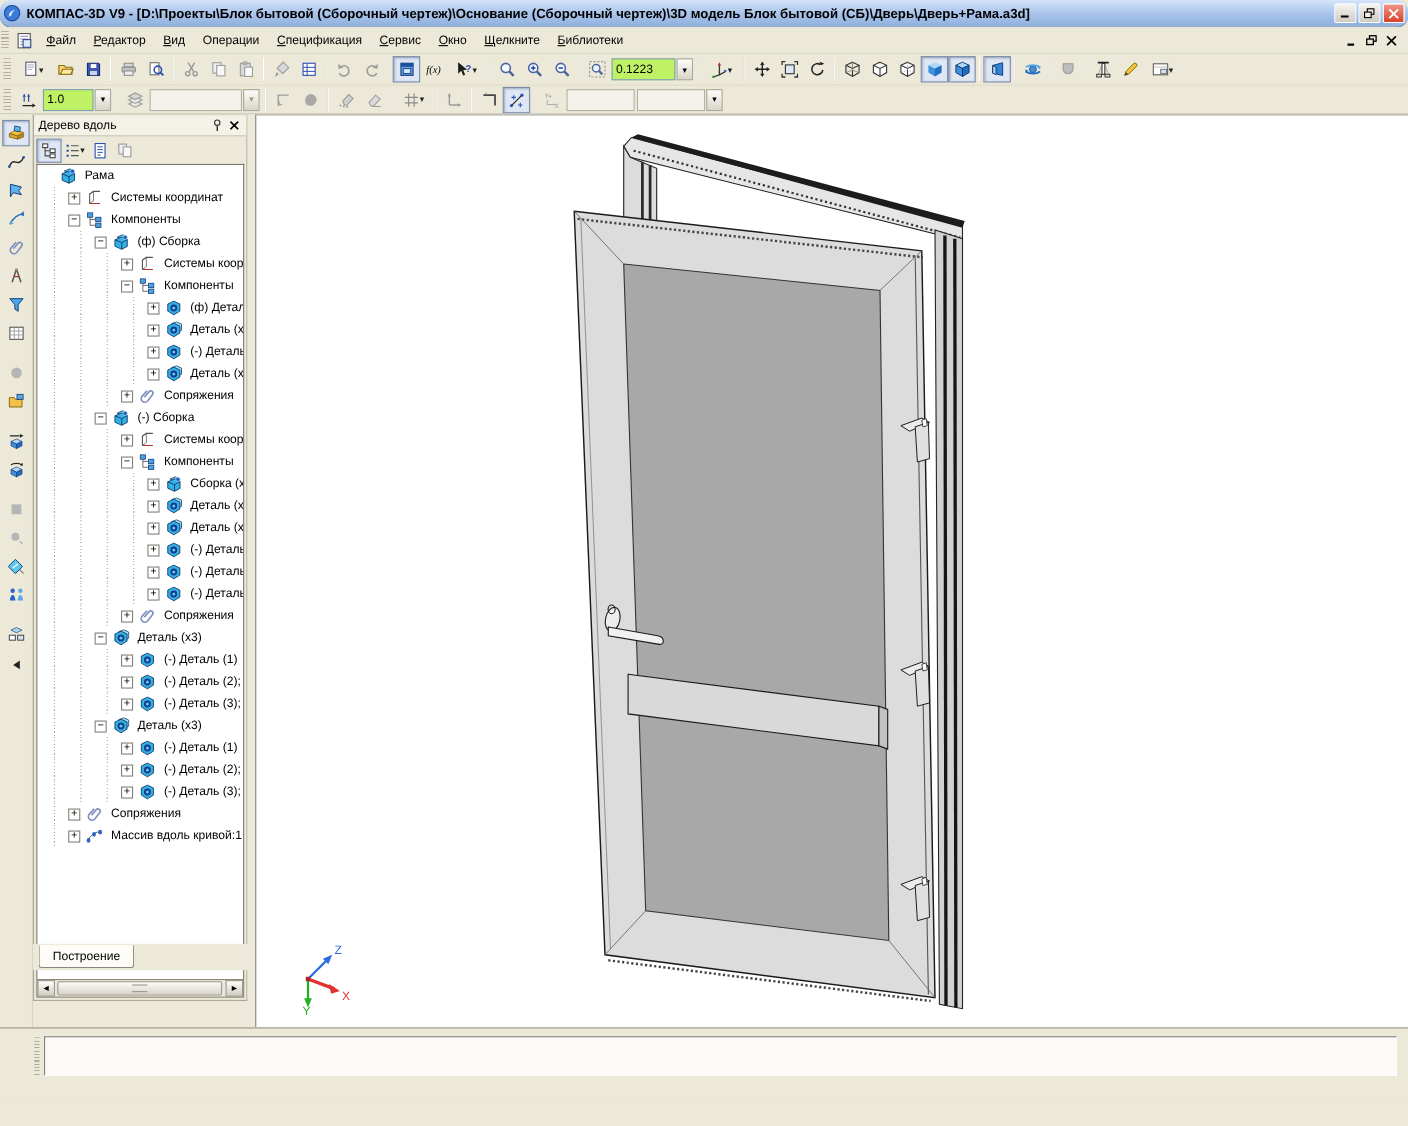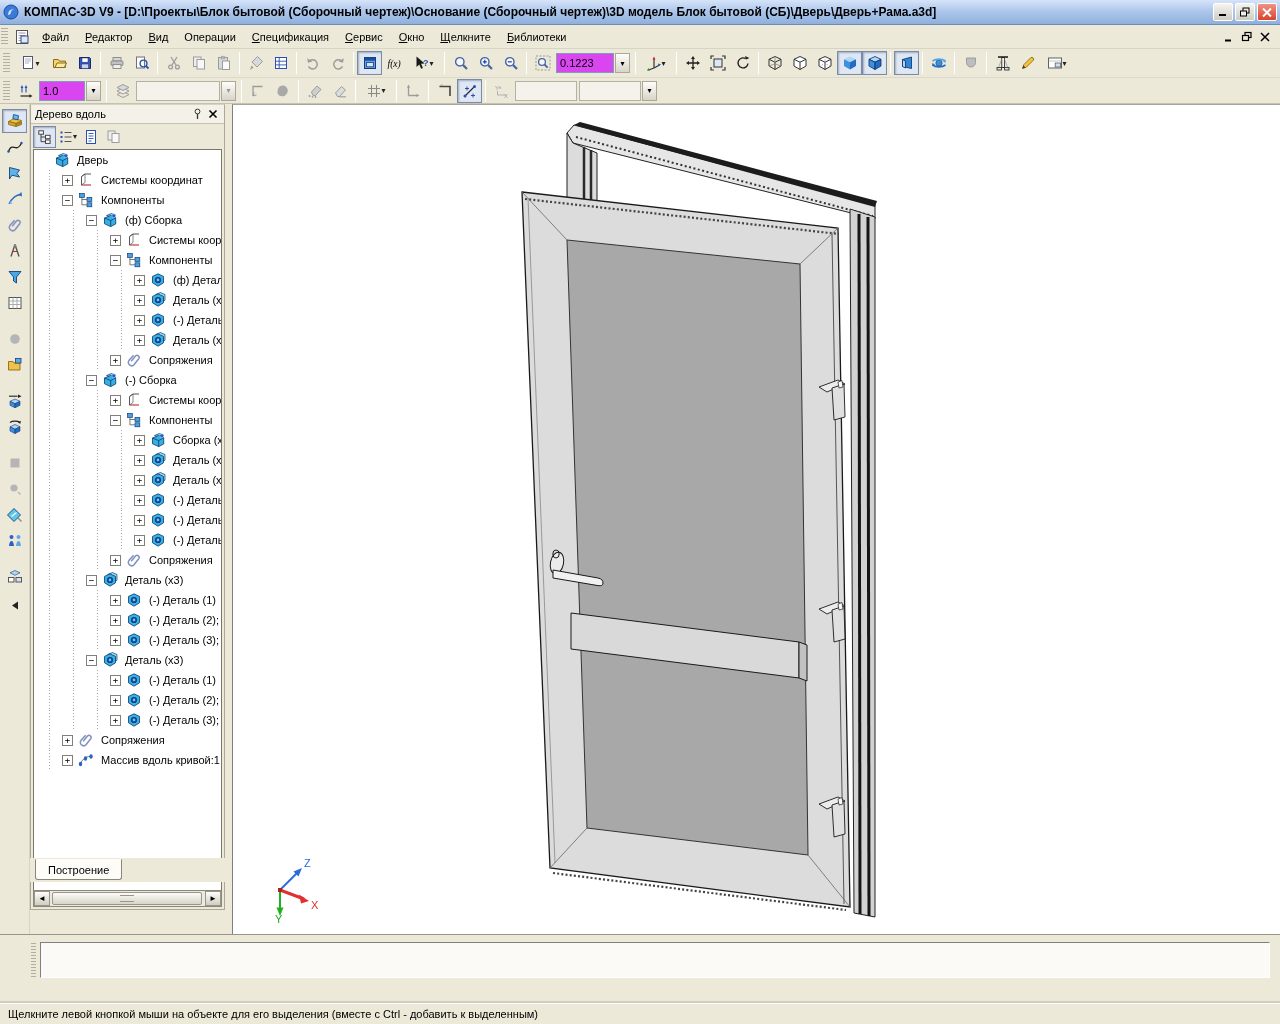--- a/index.html
+++ b/index.html
@@ -3,21 +3,21 @@
 <meta charset="utf-8">
 <style>
   * { margin:0; padding:0; box-sizing:border-box; }
   html,body { width:1280px; height:1024px; overflow:hidden; }
   .app { position:relative; width:1280px; height:1024px; background:#ece9d8;
          font-family:"Liberation Sans", sans-serif; font-size:11px; color:#000; }
 
   
   .titlebar { position:absolute; left:0; top:0; width:1280px; height:25px;
     background:linear-gradient(180deg,#d6e4f8 0%,#aec7ec 45%,#8fb0dd 100%);
-    border-bottom:1px solid #6f8cb4; display:flex; align-items:center; padding:0 3px; }
+    border-bottom:1px solid #6f8cb4; display:flex; align-items:center; padding:0 3px;border-radius:10px; }
   .titlebar .ttext { font-weight:bold; font-size:12px; margin-left:5px; white-space:nowrap;
     overflow:hidden; flex:1; }
   .winbtn { width:20px; height:18px; margin-left:2px; border:1px solid #fff; border-radius:2px;
     display:flex; align-items:center; justify-content:center;
     background:linear-gradient(180deg,#f4f3ee,#cfccc2); }
   .winbtn.close { background:linear-gradient(180deg,#f09384,#d8442c); }
 
   
   .menubar { position:absolute; left:0; top:25px; width:1280px; height:24px;
     background:#ece9d8; border-bottom:1px solid #d8d4c4; display:flex; align-items:center; }
@@ -36,21 +36,21 @@
   .tb1 { top:49px; height:29px; border-bottom:1px solid #ddd9ca; }
   .tb2 { top:78px; height:26px; border-bottom:1px solid #c6c2b2; }
   .tgrip { width:7px; height:20px; margin:0 3px;
     background:repeating-linear-gradient(to bottom,#b3af9f 0 1px,transparent 1px 3px); flex:none; }
   .sep { width:1px; height:22px; background:#b8b4a4; border-right:1px solid #fff; margin:0 3px; flex:none; }
   .btn { width:25px; height:24px; display:flex; align-items:center; justify-content:center;
     border:1px solid transparent; flex:none; position:relative; }
   .btn.pressed { border:1px solid #7b8aa5; background:#dfe7f5; box-shadow:inset 1px 1px 2px rgba(40,60,100,.35); }
   .btn .dda { font-size:8px; margin-left:-1px; color:#222; }
   .btn.hasdd { width:34px; }
-  .combo { height:20px; background:#d946ef; border:1px solid #7f9db9; display:flex; align-items:center;
+  .combo { height:20px; background:#bef264; border:1px solid #7f9db9; display:flex; align-items:center;
     padding:0 3px; margin:0 1px; flex:none; overflow:hidden; }
   .combo.dis { background:#f4f2ea; border-color:#b4b0a4; }
   .ddbtn { width:15px; height:20px; border:1px solid #aca899; background:linear-gradient(180deg,#fdfdfb,#d8d4c8);
     font-size:8px; display:flex; align-items:center; justify-content:center; margin-right:2px; flex:none; }
   .ddbtn.dis { color:#9a968a; }
 
   
   .leftbar { position:absolute; left:0; top:104px; width:30px; bottom:90px; background:#ece9d8;
     border-right:1px solid #d8d4c4; display:flex; flex-direction:column; align-items:center; padding-top:4px; }
   .leftbar .btn { margin:1px 0; }
@@ -827,21 +827,21 @@
         <div class="trow">
           <span class="tspace"></span>
           <span class="ticon">
             <svg width="16" height="16" viewBox="0 0 16 16">
               <path d="M4.5 3.5 l5-2 4 1.8 -4.8 2 Z" fill="#7fd4f0" stroke="#0a3a6a" stroke-width="0.7"></path>
               <path d="M2.5 6 l6.2-2.6 5 2.2 V12 l-5 2.6 -6.2-2.8 Z" fill="#35b0e4" stroke="#0a3a6a" stroke-width="0.8"></path>
               <path d="M2.5 6 l6.2 2.6 5-2.8 M8.7 8.6 V14.6" fill="none" stroke="#0a3a6a" stroke-width="0.8"></path>
               <circle cx="11.8" cy="3.8" r="2" fill="#1464c8" stroke="#eef" stroke-width="0.5"></circle>
             </svg>
           </span>
-          <span class="tlabel">Дверь</span>
+          <span class="tlabel">Рама</span>
         </div>
         <div class="trow">
           <span class="tg"></span>
           <span class="texp">+</span>
           <span class="ticon">
             <svg width="16" height="16" viewBox="0 0 16 16">
               <path d="M3.5 13 h9.5" stroke="#b03030" stroke-width="1.1"></path>
               <path d="M3.5 13 V4.5 l3.5-2.5 h6" fill="none" stroke="#555" stroke-width="1"></path>
               <path d="M3.5 4.5 l3.5-2.5 M3.5 13 l3.5-2.5 V2" fill="none" stroke="#555" stroke-width="0.7"></path>
             </svg>
@@ -1340,17 +1340,14 @@
         <text x="274" y="922" font-size="11" fill="#20b020">Y</text>
       </g>
     </svg>
   </div>
 
   <div class="proparea">
     <div class="pgrip"></div>
     <div class="propbar"></div>
   </div>
 
-  <div class="statusbar">
-    <span>Щелкните левой кнопкой мыши на объекте для его выделения (вместе с Ctrl - добавить к выделенным)</span>
-  </div>
 
 </div>
 
 </body></html>

